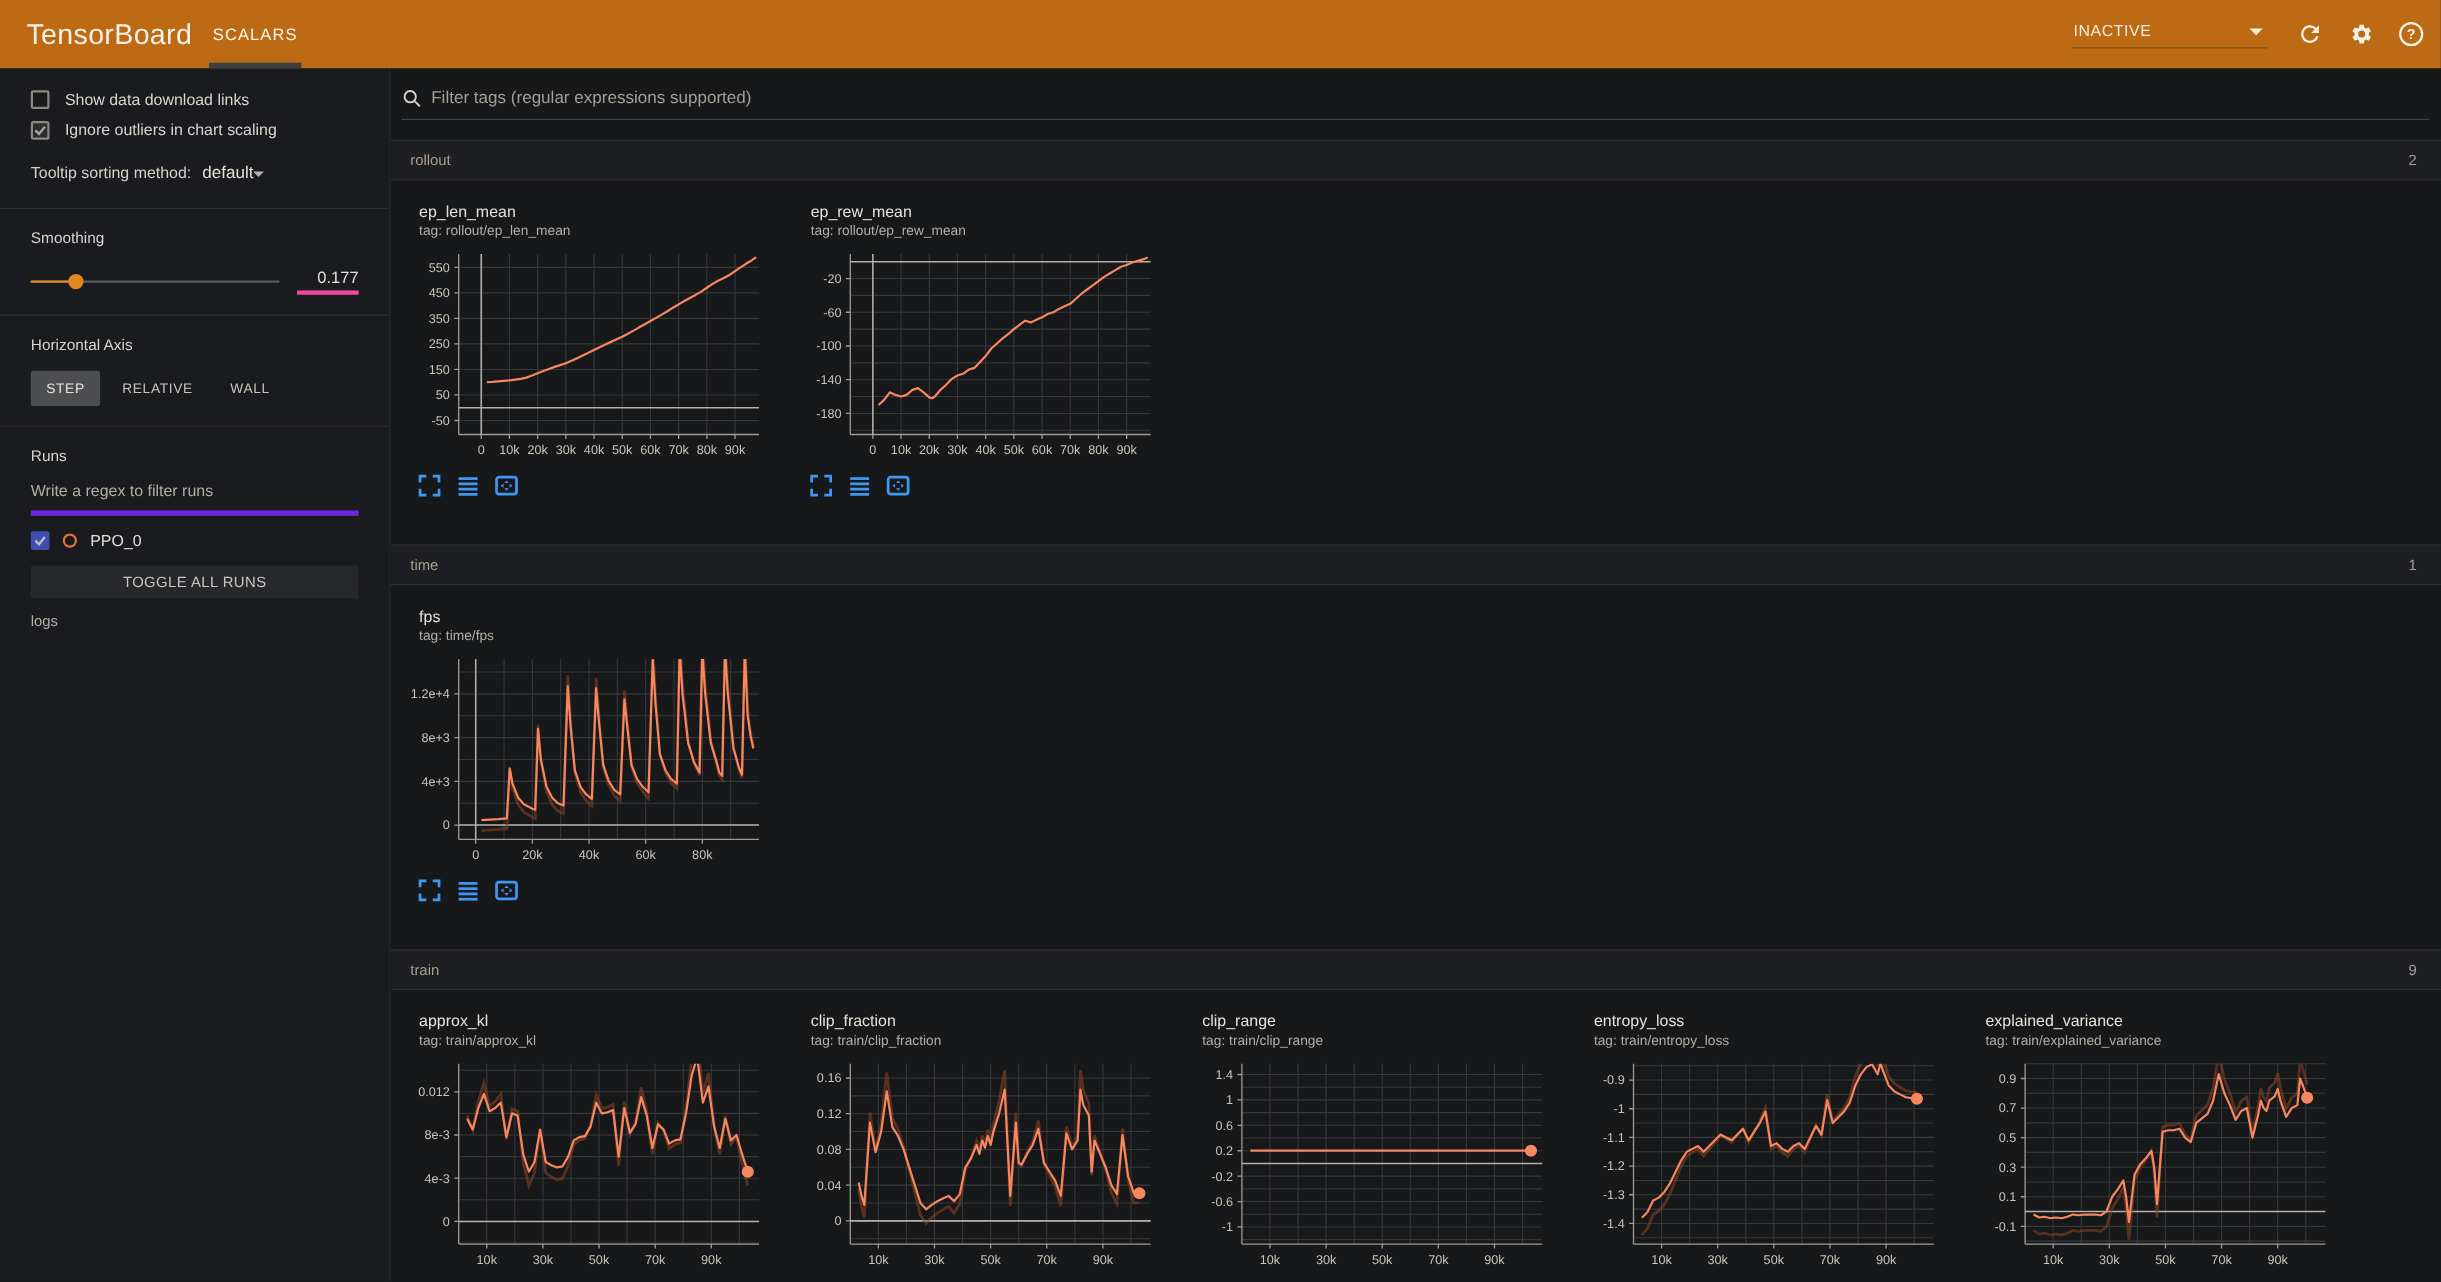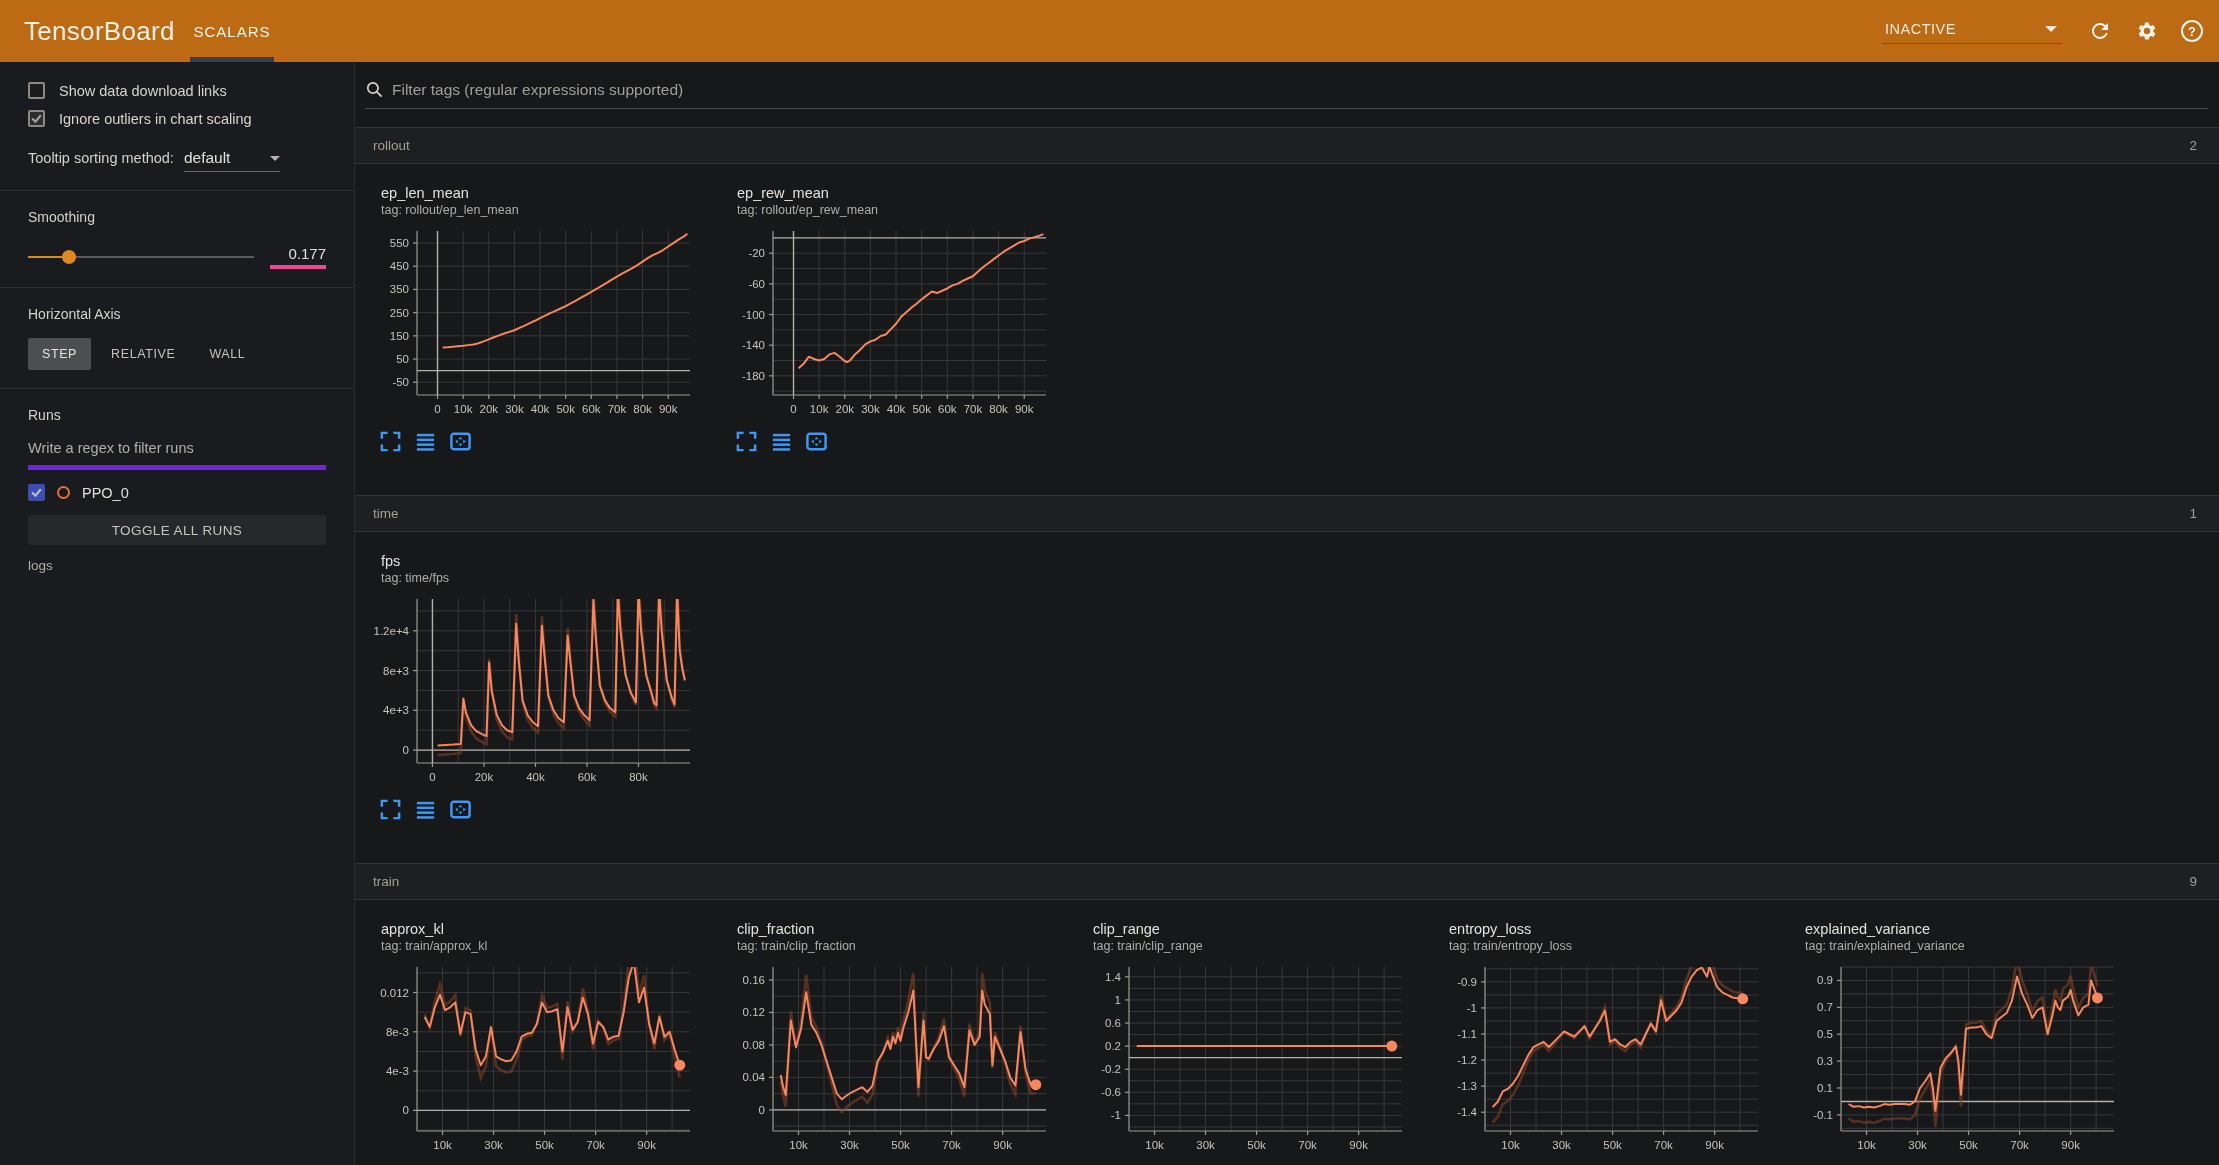--- a/index.html
+++ b/index.html
@@ -30,21 +30,21 @@
 
   
   .check-row { display:flex; align-items:center; margin-bottom:11px; cursor:pointer; }
   .checkbox { width:17px; height:17px; border:2px solid #8d8981; border-radius:2px; margin-right:14px;
     display:flex; align-items:center; justify-content:center; background:transparent; }
   .checkbox.checked-gray { background:#2c2d30; }
   .checkbox.checked-blue { background:#3e4eae; border-color:#3e4eae; }
   .check-label { font-size:14.5px; color:#d9d5ce; }
   .tooltip-row { display:flex; align-items:baseline; margin-top:22px; }
   .tooltip-label { font-size:14.5px; color:#d6d2cb; margin-right:10px; }
-  .select-box { display:inline-flex; flex-direction:column; width:96px; cursor:pointer; }
+  .select-box { display:inline-flex; width:96px; cursor:pointer; }
   .select-row { display:flex; align-items:center; justify-content:space-between; padding-bottom:4px; }
   .select-value { font-size:15.5px; color:#e3dfd8; }
   .select-caret { width:0; height:0; border-left:5px solid transparent; border-right:5px solid transparent;
     border-top:5px solid #b7b3ab; }
   .select-underline { height:1px; background:#6a6b6e; }
   .divider { height:1px; background:#2e2f32; margin:18px -28px 0 -28px; }
   .section-label { font-size:14px; color:#d6d2cb; margin-top:18px; }
   .slider-row { display:flex; align-items:center; margin-top:20px; }
   .slider { position:relative; flex:1; height:2px; background:#5a5b5e; margin-right:16px; cursor:pointer; }
   .slider-fill { position:absolute; left:0; top:0; height:2px; background:#e0871f; }

